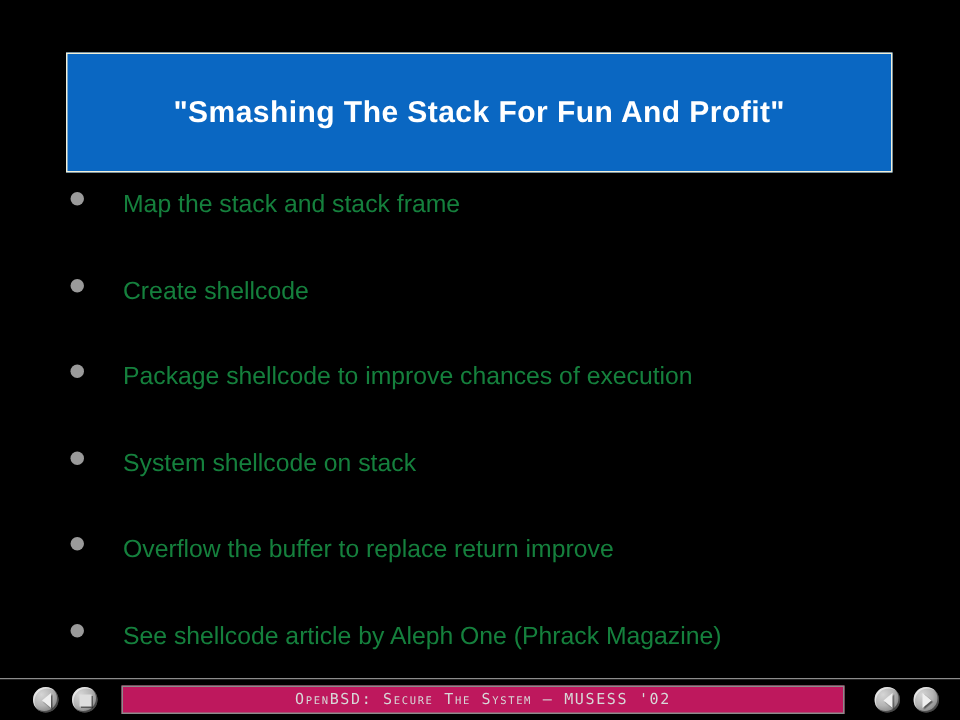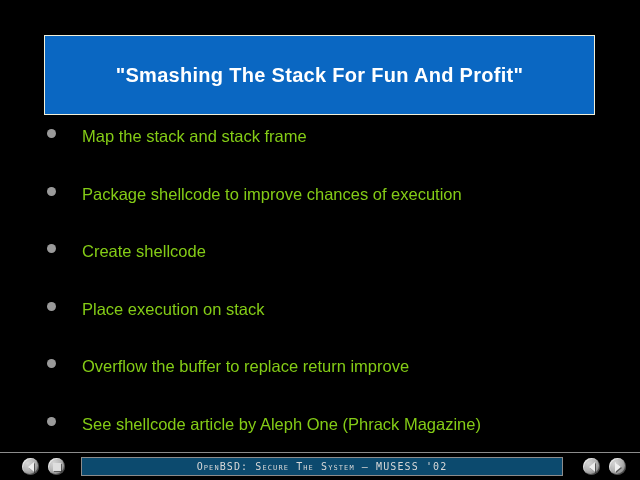--- a/index.html
+++ b/index.html
@@ -64,21 +64,21 @@
     height: 9px;
     border-radius: 50%;
     background: #9a9a9a;
     flex: 0 0 auto;
     position: relative;
     top: -4px;
     margin-left: 3px;
     margin-right: 26px;
   }
   .bullet-label {
-    color: #84cc16;
+    color: #15803d;
     font-size: 16.5px;
     white-space: nowrap;
     line-height: 1;
   }
 
   
   #footer-separator {
     position: absolute;
     left: 0;
     top: 452px;
@@ -136,21 +136,21 @@
     position: absolute;
     left: 81px;
     top: 4px;
     width: 482px;
     height: 19px;
     border: 1px solid #8c8c8c;
     box-sizing: border-box;
     display: flex;
     align-items: center;
     justify-content: center;
-    background: #0c4a6e;
+    background: #be185d;
   }
   #footer-title-text {
     color: #d8d8d8;
     font-family: "DejaVu Sans Mono", monospace;
     font-size: 10px;
     font-variant: small-caps;
     letter-spacing: 1.1px;
     white-space: nowrap;
     line-height: 1;
   }
@@ -166,31 +166,31 @@
 
   <div id="bullet-list">
 
     <div class="bullet-row">
       <span class="bullet-dot"></span>
       <span class="bullet-label">Map the stack and stack frame</span>
     </div>
 
     <div class="bullet-row">
       <span class="bullet-dot"></span>
+      <span class="bullet-label">Create shellcode</span>
+    </div>
+
+    <div class="bullet-row">
+      <span class="bullet-dot"></span>
       <span class="bullet-label">Package shellcode to improve chances of execution</span>
     </div>
 
     <div class="bullet-row">
       <span class="bullet-dot"></span>
-      <span class="bullet-label">Create shellcode</span>
-    </div>
-
-    <div class="bullet-row">
-      <span class="bullet-dot"></span>
-      <span class="bullet-label">Place execution on stack</span>
+      <span class="bullet-label">System shellcode on stack</span>
     </div>
 
     <div class="bullet-row">
       <span class="bullet-dot"></span>
       <span class="bullet-label">Overflow the buffer to replace return improve</span>
     </div>
 
     <div class="bullet-row">
       <span class="bullet-dot"></span>
       <span class="bullet-label">See shellcode article by Aleph One (Phrack Magazine)</span>

